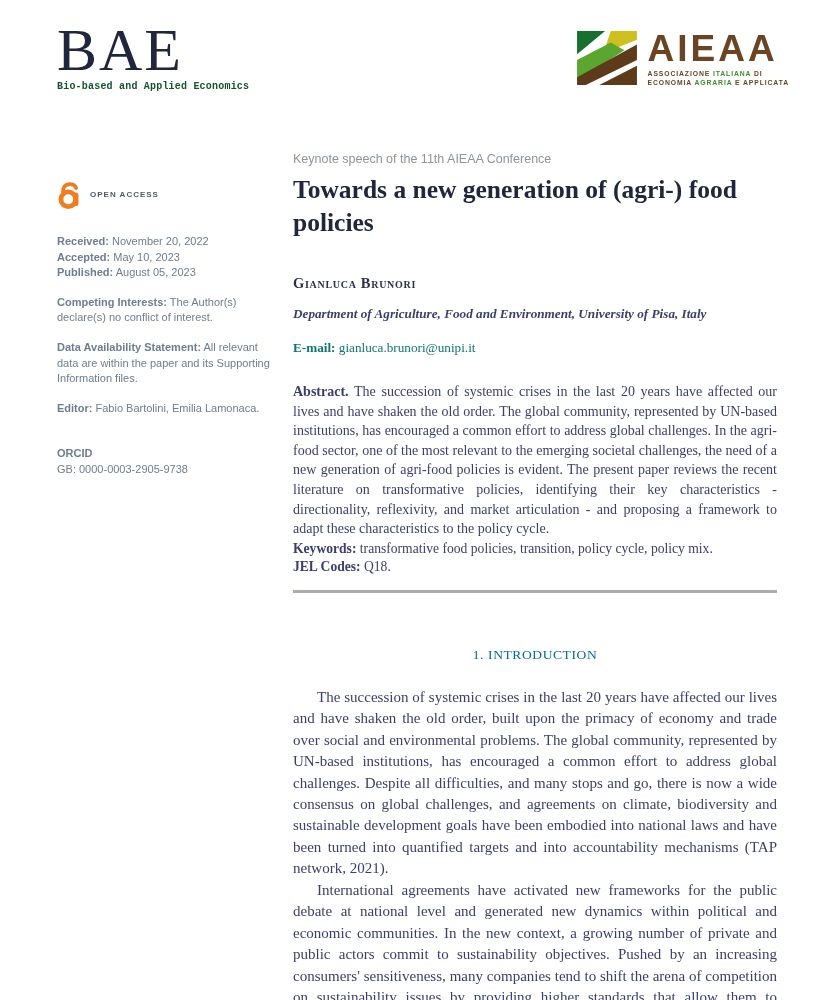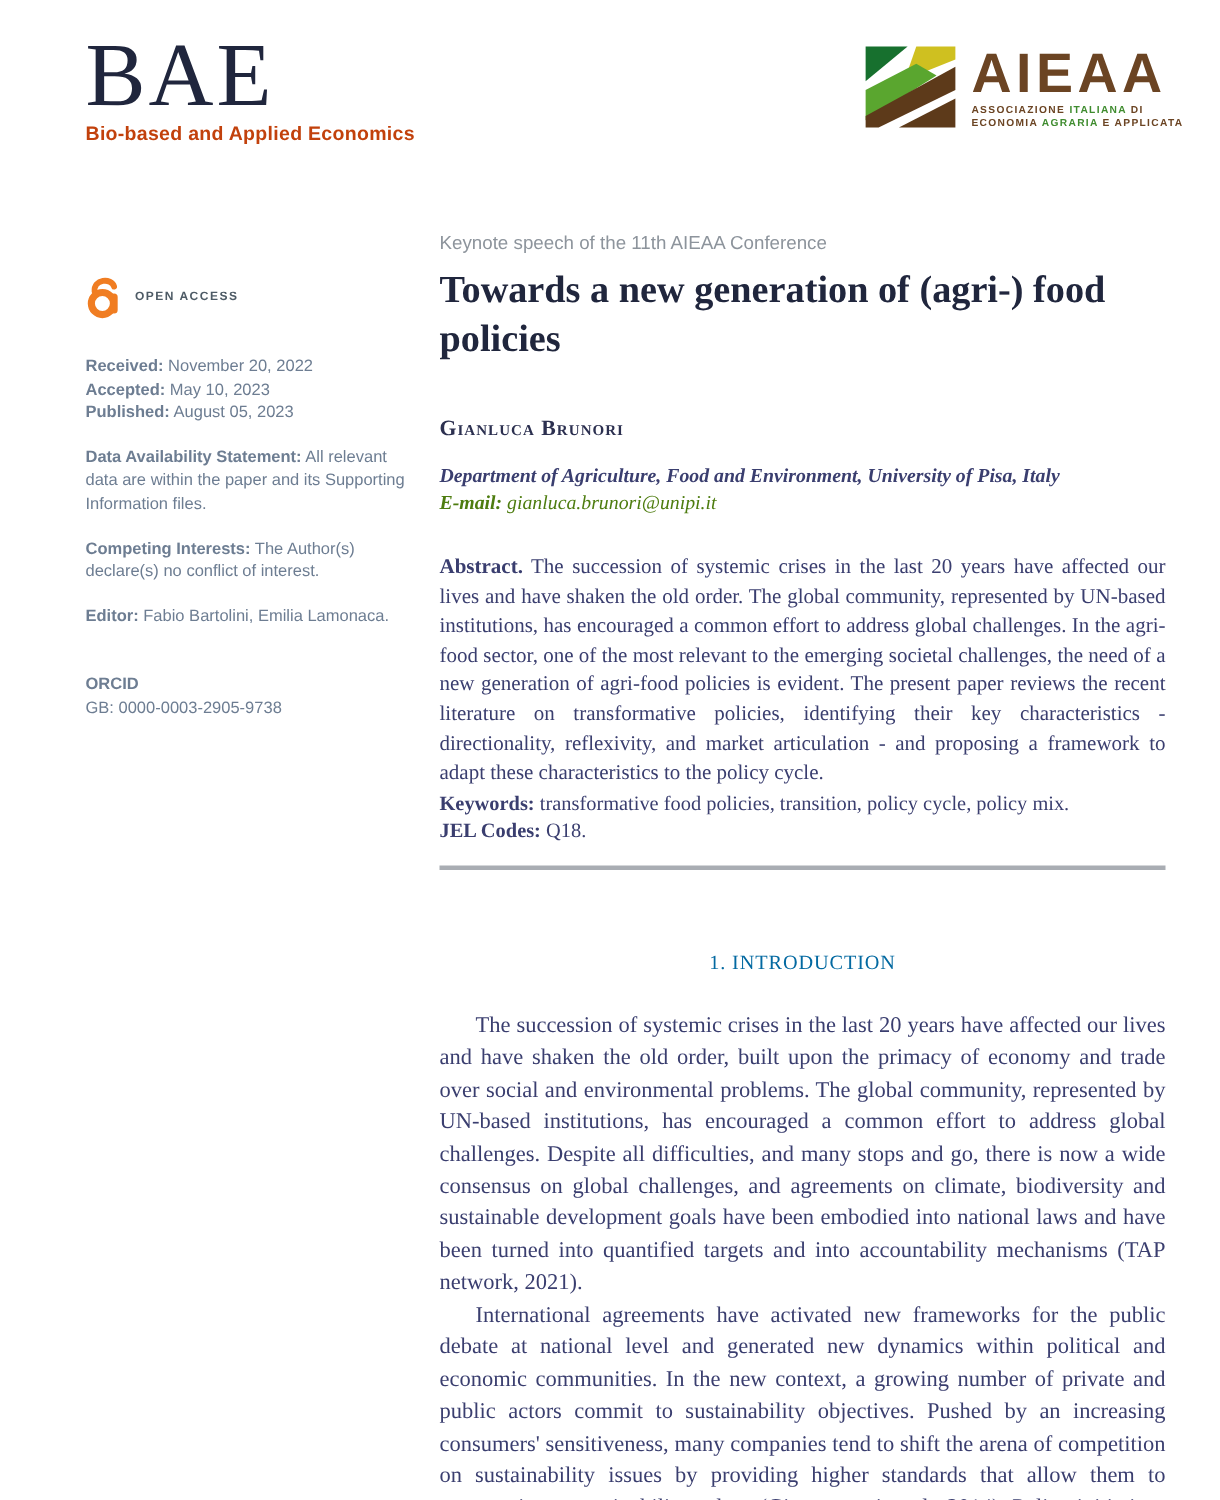--- a/index.html
+++ b/index.html
@@ -7,22 +7,22 @@
   .page {
     width:813px; height:1000px; background:#ffffff; position:relative;
     overflow:hidden; font-family:"Liberation Serif", serif;
   }
   
   .header { display:flex; justify-content:space-between; align-items:flex-start;
             padding:20px 24px 0 57px; }
   .bae-logo { line-height:1; }
   .bae-acronym { font-family:"Liberation Serif", serif; font-size:60px; font-weight:400;
                  color:#20263d; letter-spacing:2px; }
-  .bae-tagline { font-family:Liberation Sans, sans-serif; font-size:13px; font-weight:700;
-                 color:#c2410c; margin-top:2px; letter-spacing:0.2px; }
+  .bae-tagline { font-family:Liberation Mono, monospace; font-size:10px; font-weight:700;
+                 color:#14532d; margin-top:2px; letter-spacing:0.2px; }
   .aieaa-logo { display:flex; align-items:flex-start; gap:10px; margin-top:10px; }
   .aieaa-icon { width:62px; height:56px; }
   .aieaa-textcol { display:flex; flex-direction:column; }
   .aieaa-acronym { font-family:"Liberation Sans", sans-serif; font-weight:700; font-size:37px;
                    color:#6b4423; letter-spacing:3px; line-height:1; }
   .aieaa-sub { font-family:"Liberation Sans", sans-serif; font-size:6.8px; font-weight:700;
                letter-spacing:0.9px; margin-top:2px; line-height:1.35; }
   .aieaa-sub .brown { color:#6b4423; } .aieaa-sub .green { color:#3f8c2f; }
   
   .content { display:flex; padding:0 24px 0 57px; margin-top:60px; }
@@ -40,21 +40,21 @@
   .orcid-label { font-weight:700; }
   .main { width:484px; margin-left:18px; flex:none; }
   
   .kicker { font-family:"Liberation Sans", sans-serif; font-size:12.5px; color:#8d949c; }
   .title { font-size:25.5px; font-weight:700; color:#20263d; line-height:1.3;
            margin:7px 0 0 0; max-width:468px; }
   .author { margin-top:36px; font-variant:small-caps; font-weight:600; letter-spacing:0.7px;
             font-size:14.5px; color:#2c3050;font-family:Liberation Serif, serif; }
   .affiliation { margin-top:13px; font-style:italic; font-weight:700; font-size:13.2px;
                  color:#3a3e6f; line-height:1.35; }
-  .email-line { font-size:13.2px; color:#4d7c0f; margin-top:1px;font-style:italic; }
+  .email-line { font-size:13.2px; color:#0f766e; margin-top:17px; }
   .email-line b { font-weight:700; }
   .abstract { margin-top:26px; font-size:14px; line-height:1.4; text-align:justify;
               color:#3a3e6f; }
   .abstract b { font-weight:700; }
   .kw-line { margin-top:2px; font-size:13.6px; color:#3a3e6f; }
   .kw-line b { font-weight:700; }
   .jel-line { font-size:13.6px; color:#3a3e6f; margin-top:2px; }
   .jel-line b { font-weight:700; }
   .divider { height:3px; background:#a9adb3; margin-top:15px; width:100%; }
   .section-heading { text-align:center; font-size:13.5px; font-weight:400; letter-spacing:0.6px;
@@ -110,25 +110,25 @@
       </div>
 
 
       <div class="sb-block">
         <div><b>Received:</b><span> November 20, 2022</span></div>
         <div><b>Accepted:</b><span> May 10, 2023</span></div>
         <div><b>Published:</b><span> August 05, 2023</span></div>
       </div>
 
       <div class="sb-block">
-        <b>Data Availability Statement:</b><span> All relevant data are within the paper and its Supporting Information files.</span>
+        <b>Competing Interests:</b><span> The Author(s) declare(s) no conflict of interest.</span>
       </div>
 
       <div class="sb-block">
-        <b>Competing Interests:</b><span> The Author(s) declare(s) no conflict of interest.</span>
+        <b>Data Availability Statement:</b><span> All relevant data are within the paper and its Supporting Information files.</span>
       </div>
 
       <div class="sb-block">
         <b>Editor:</b><span> Fabio Bartolini, Emilia Lamonaca.</span>
       </div>
 
       <div class="sb-block orcid-block">
         <div class="orcid-label">ORCID</div>
         <div>GB: 0000-0003-2905-9738</div>
       </div>

